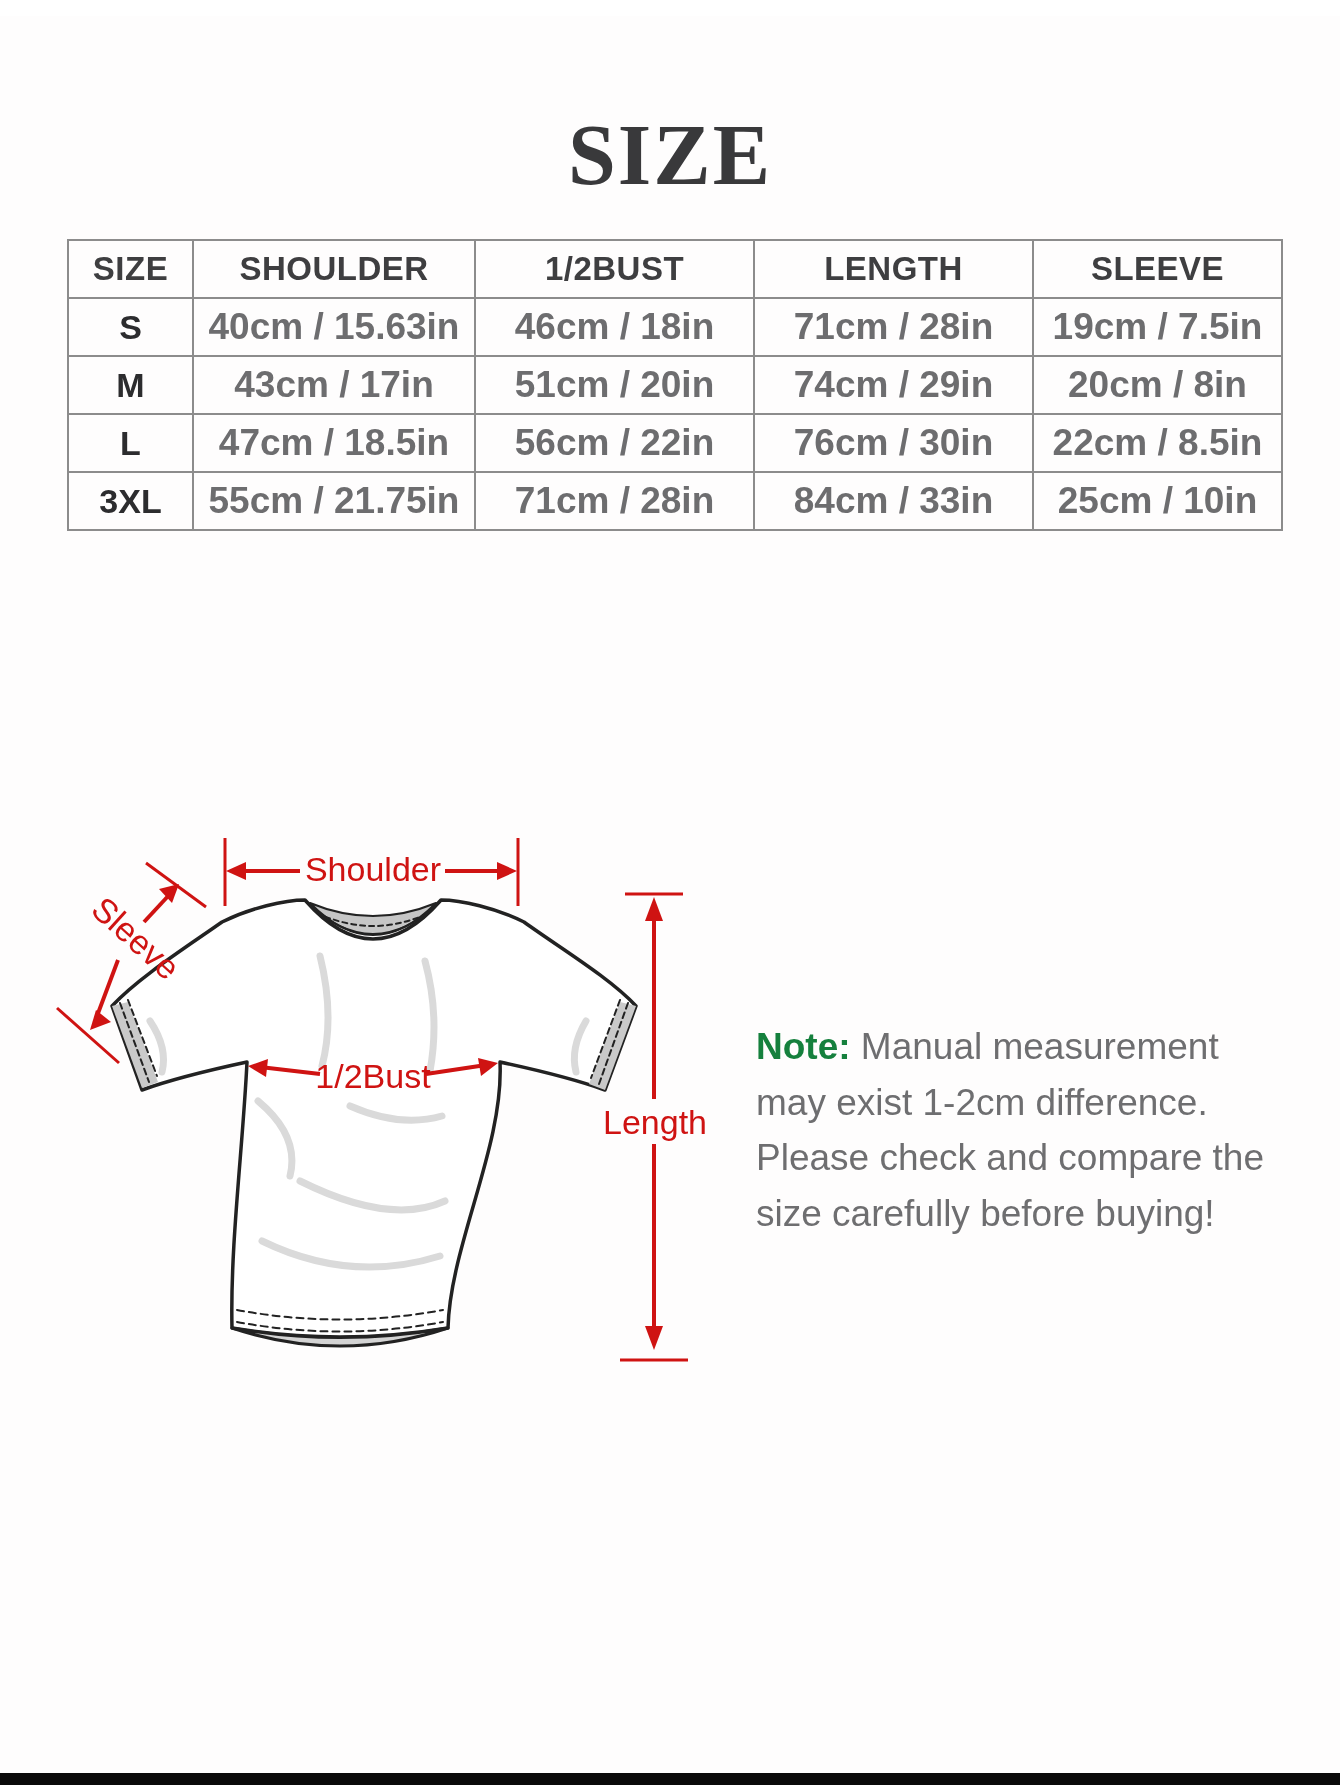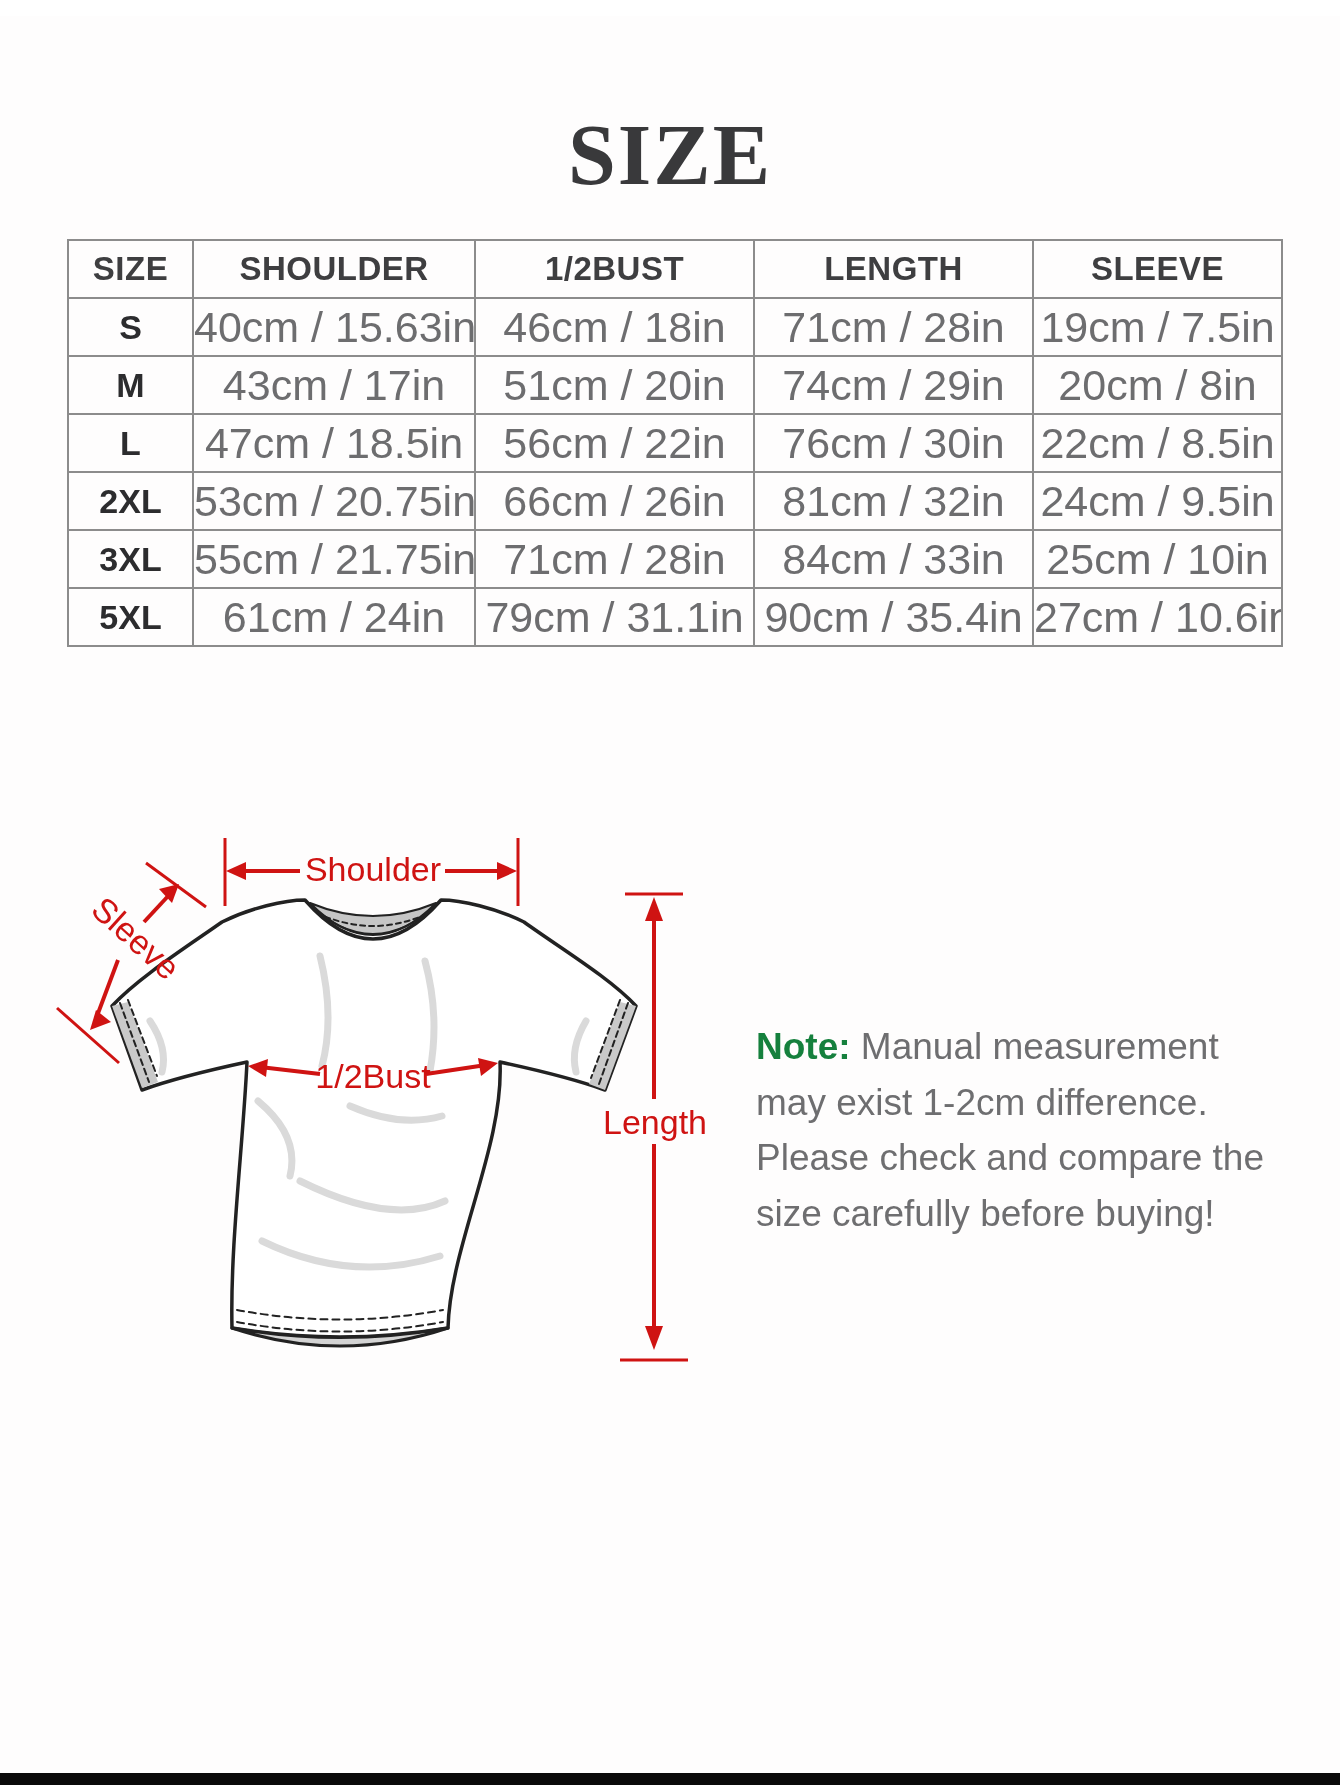--- a/index.html
+++ b/index.html
@@ -16,21 +16,21 @@
   }
   table.size-table {
     position:absolute; left:67px; top:223px; width:1214px;
     border-collapse:collapse; table-layout:fixed; background:transparent;
   }
   .size-table th, .size-table td {
     border:2px solid #8c8c8c; height:56px; padding:0;
     text-align:center; vertical-align:middle; overflow:hidden; white-space:nowrap;
   }
   .size-table th { font-size:33px; font-weight:bold; color:#3e3e40; letter-spacing:0.5px; }
-  .size-table td { font-size:43px; font-weight:normal; color:#6d6d6f; }
+  .size-table td { font-size:37px; font-weight:bold; color:#6d6d6f; }
   .size-table td.size-cell { font-size:34px; font-weight:bold; color:#2c2c2e; }
   .diagram-svg { position:absolute; left:30px; top:810px; width:660px; height:570px; }
   .lbl {
     position:absolute; color:#cf1312; font-size:34px; line-height:40px;
     text-align:center; width:152px;
   }
   .lbl-shoulder { left:297px; top:833px; }
   .lbl-bust     { left:297px; top:1040px; }
   .lbl-length   { left:579px; top:1086px; }
   .lbl-sleeve   { left:66px;  top:902px; width:140px; transform:rotate(42deg); }
@@ -83,39 +83,25 @@
         <td>20cm / 8in</td>
       </tr>
       <tr>
         <td class="size-cell">L</td>
         <td>47cm / 18.5in</td>
         <td>56cm / 22in</td>
         <td>76cm / 30in</td>
         <td>22cm / 8.5in</td>
       </tr>
       <tr>
-        <td class="size-cell">2XL</td>
-        <td>53cm / 20.75in</td>
-        <td>66cm / 26in</td>
-        <td>81cm / 32in</td>
-        <td>24cm / 9.5in</td>
-      </tr>
-      <tr>
         <td class="size-cell">3XL</td>
         <td>55cm / 21.75in</td>
         <td>71cm / 28in</td>
         <td>84cm / 33in</td>
         <td>25cm / 10in</td>
-      </tr>
-      <tr>
-        <td class="size-cell">5XL</td>
-        <td>61cm / 24in</td>
-        <td>79cm / 31.1in</td>
-        <td>90cm / 35.4in</td>
-        <td>27cm / 10.6in</td>
       </tr>
     </tbody>
   </table>
 
   <svg class="diagram-svg" viewBox="30 810 660 570" aria-hidden="true">
     <g fill="none" stroke="#222222" stroke-width="3.5" stroke-linejoin="round" stroke-linecap="round">
 
       <path fill="#ffffff" d="M222,906
         C250,892 285,884 305,884
         Q373,962 441,884

